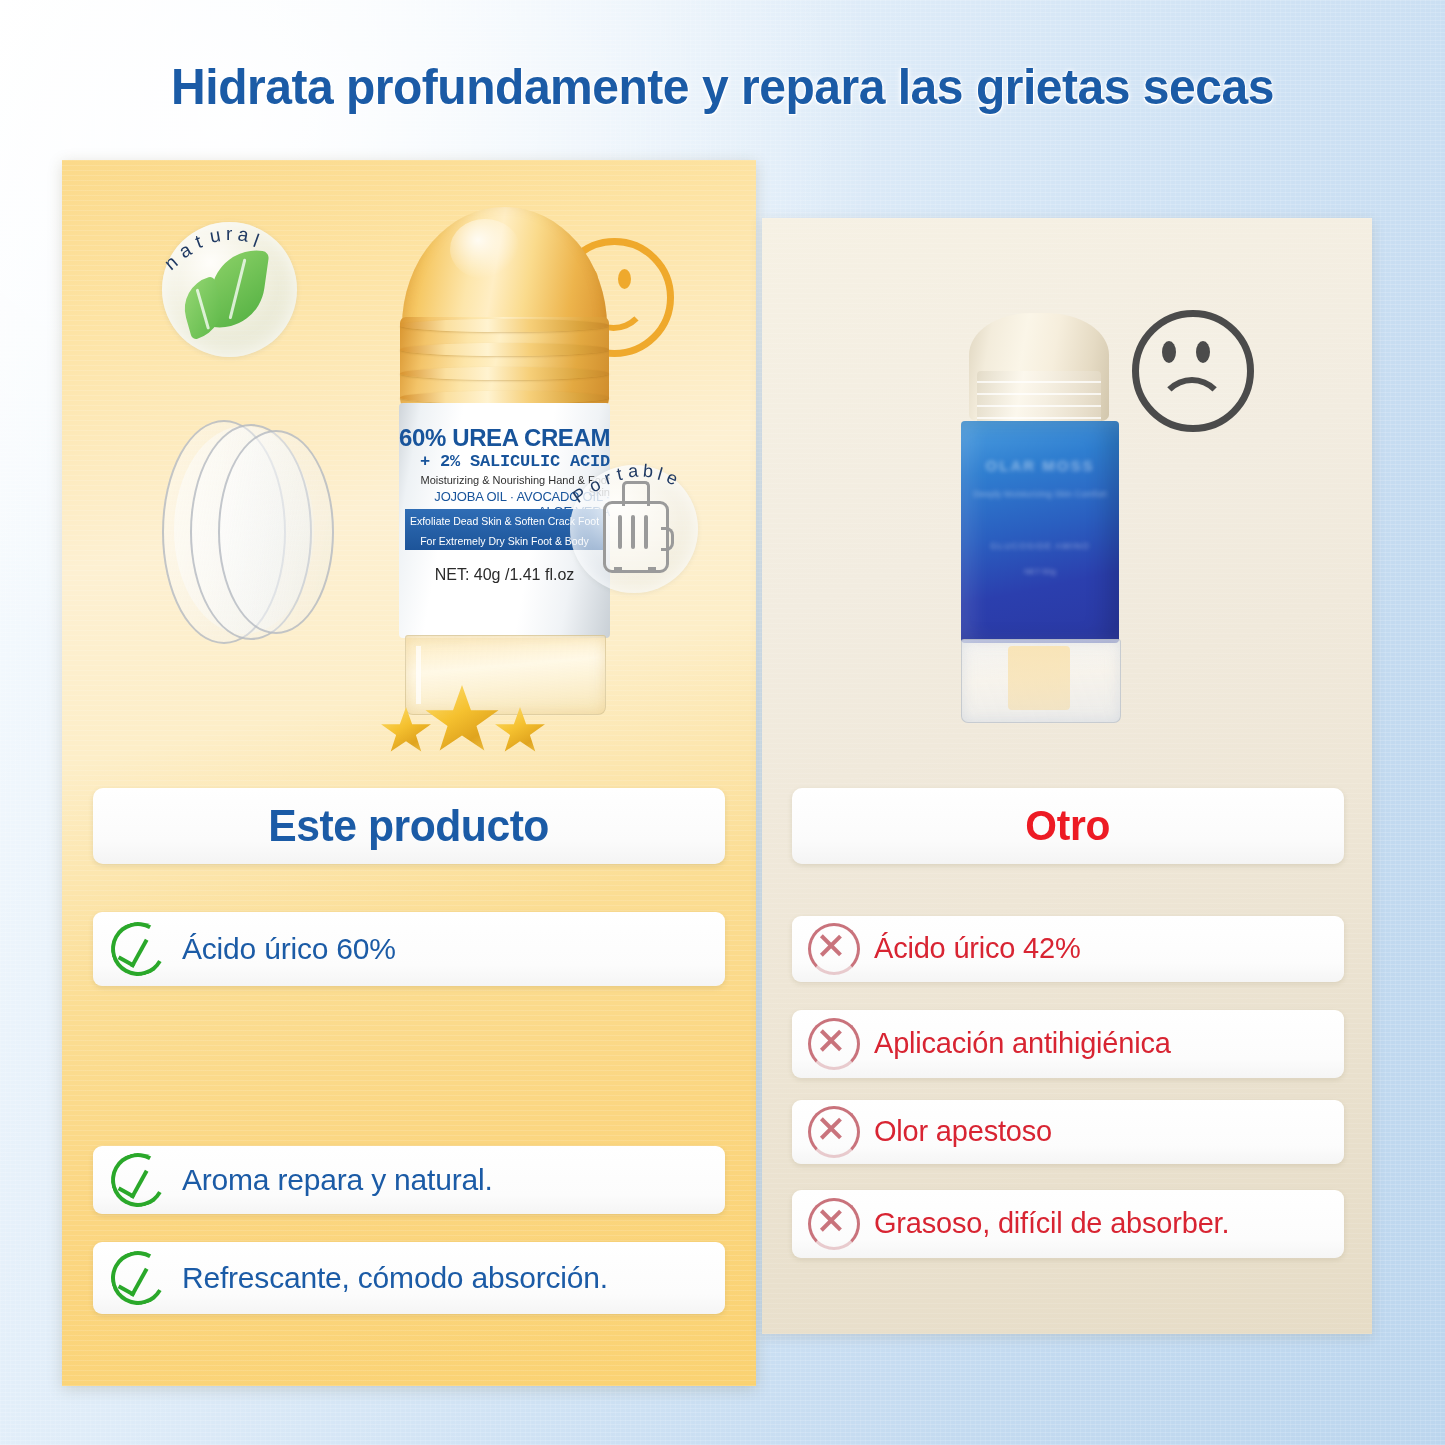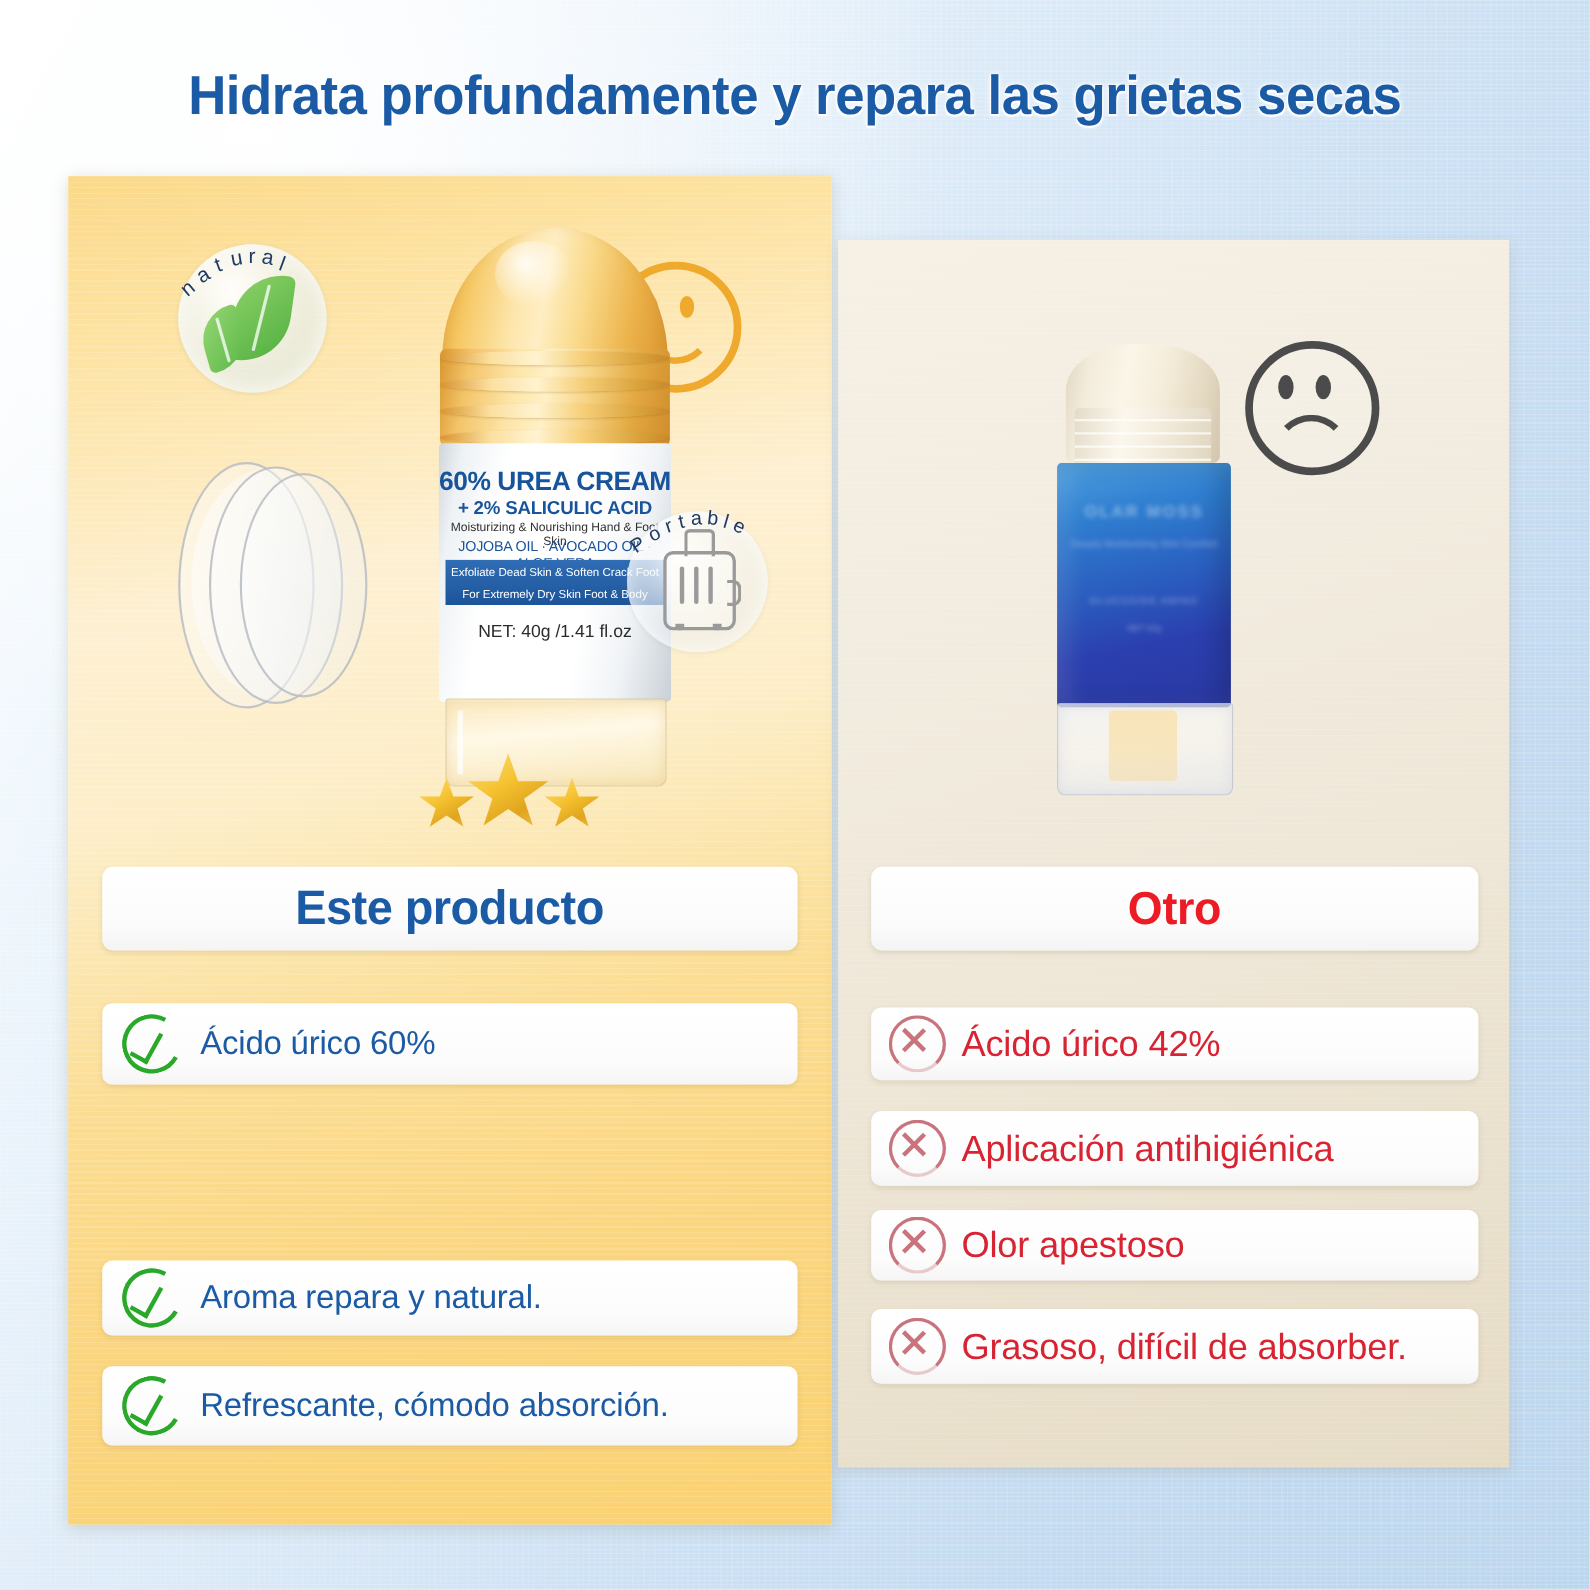--- a/index.html
+++ b/index.html
@@ -85,23 +85,23 @@
 
   
   .bottle{
     position:absolute;left:337px;top:243px;width:211px;height:310px;
   }
   .bottle-white{
     position:absolute;left:0;top:0;width:211px;height:235px;
     background:linear-gradient(100deg,#cfd5da 0%,#eef2f5 9%,#ffffff 26%,#ffffff 62%,#f0f3f6 80%,#c9d0d6 100%);
     border-radius:4px;
   }
-  .lbl{position:absolute;left:0;width:211px;text-align:center;color:#18549b;}
+  .lbl{position:absolute;left:0;width:211px;text-align:right;color:#18549b;}
   .lbl-1{top:21px;font-size:24px;font-weight:700;letter-spacing:-.4px;}
-  .lbl-2{top:49px;font-size:17px;font-weight:700;letter-spacing:-.2px;}
+  .lbl-2{top:49px;font-size:17px;font-weight:700;letter-spacing:-.2px;font-family:Liberation Mono, monospace;}
   .lbl-3{top:71px;font-size:11px;font-weight:400;color:#2f2f2f;}
   .lbl-4{top:86px;font-size:13px;font-weight:400;color:#18549b;letter-spacing:-.2px;}
   .lbl-band{
     position:absolute;left:6px;top:106px;width:199px;height:41px;
     background:linear-gradient(180deg,#2f6db5,#1d5499);
   }
   .lbl-band div{color:#fff;font-size:10.5px;text-align:center;line-height:1.45;padding-top:5px;}
   .lbl-net{position:absolute;left:0;top:163px;width:211px;text-align:center;font-size:16px;color:#2b2b2b;}
 
   .bottle-clear{
@@ -287,21 +287,21 @@
   
   .row{
     position:absolute;border-radius:9px;
     background:linear-gradient(180deg,#ffffff,#fcfcfc 72%,#f5f5f5);
     box-shadow:0 2px 5px rgba(120,110,70,.15);
     display:flex;align-items:center;
   }
   .row-l{left:93px;width:632px;}
   .row-r{left:792px;width:552px;}
   .row .txt{color:#1b5ba6;font-size:30px;line-height:1.22;letter-spacing:-.2px;}
-  .row-r .txt{color:#d82432;font-size:33px;}
+  .row-r .txt{color:#d82432;font-size:29px;}
 
   
   .ic-check{
     position:relative;flex:0 0 auto;width:46px;height:46px;margin:0 17px 0 18px;
     border:4px solid #2aa82a;border-radius:50%;
     border-right-color:transparent;
     transform:rotate(-16deg);
   }
   .ic-check::after{
     content:"";position:absolute;left:9px;top:7px;width:14px;height:27px;

